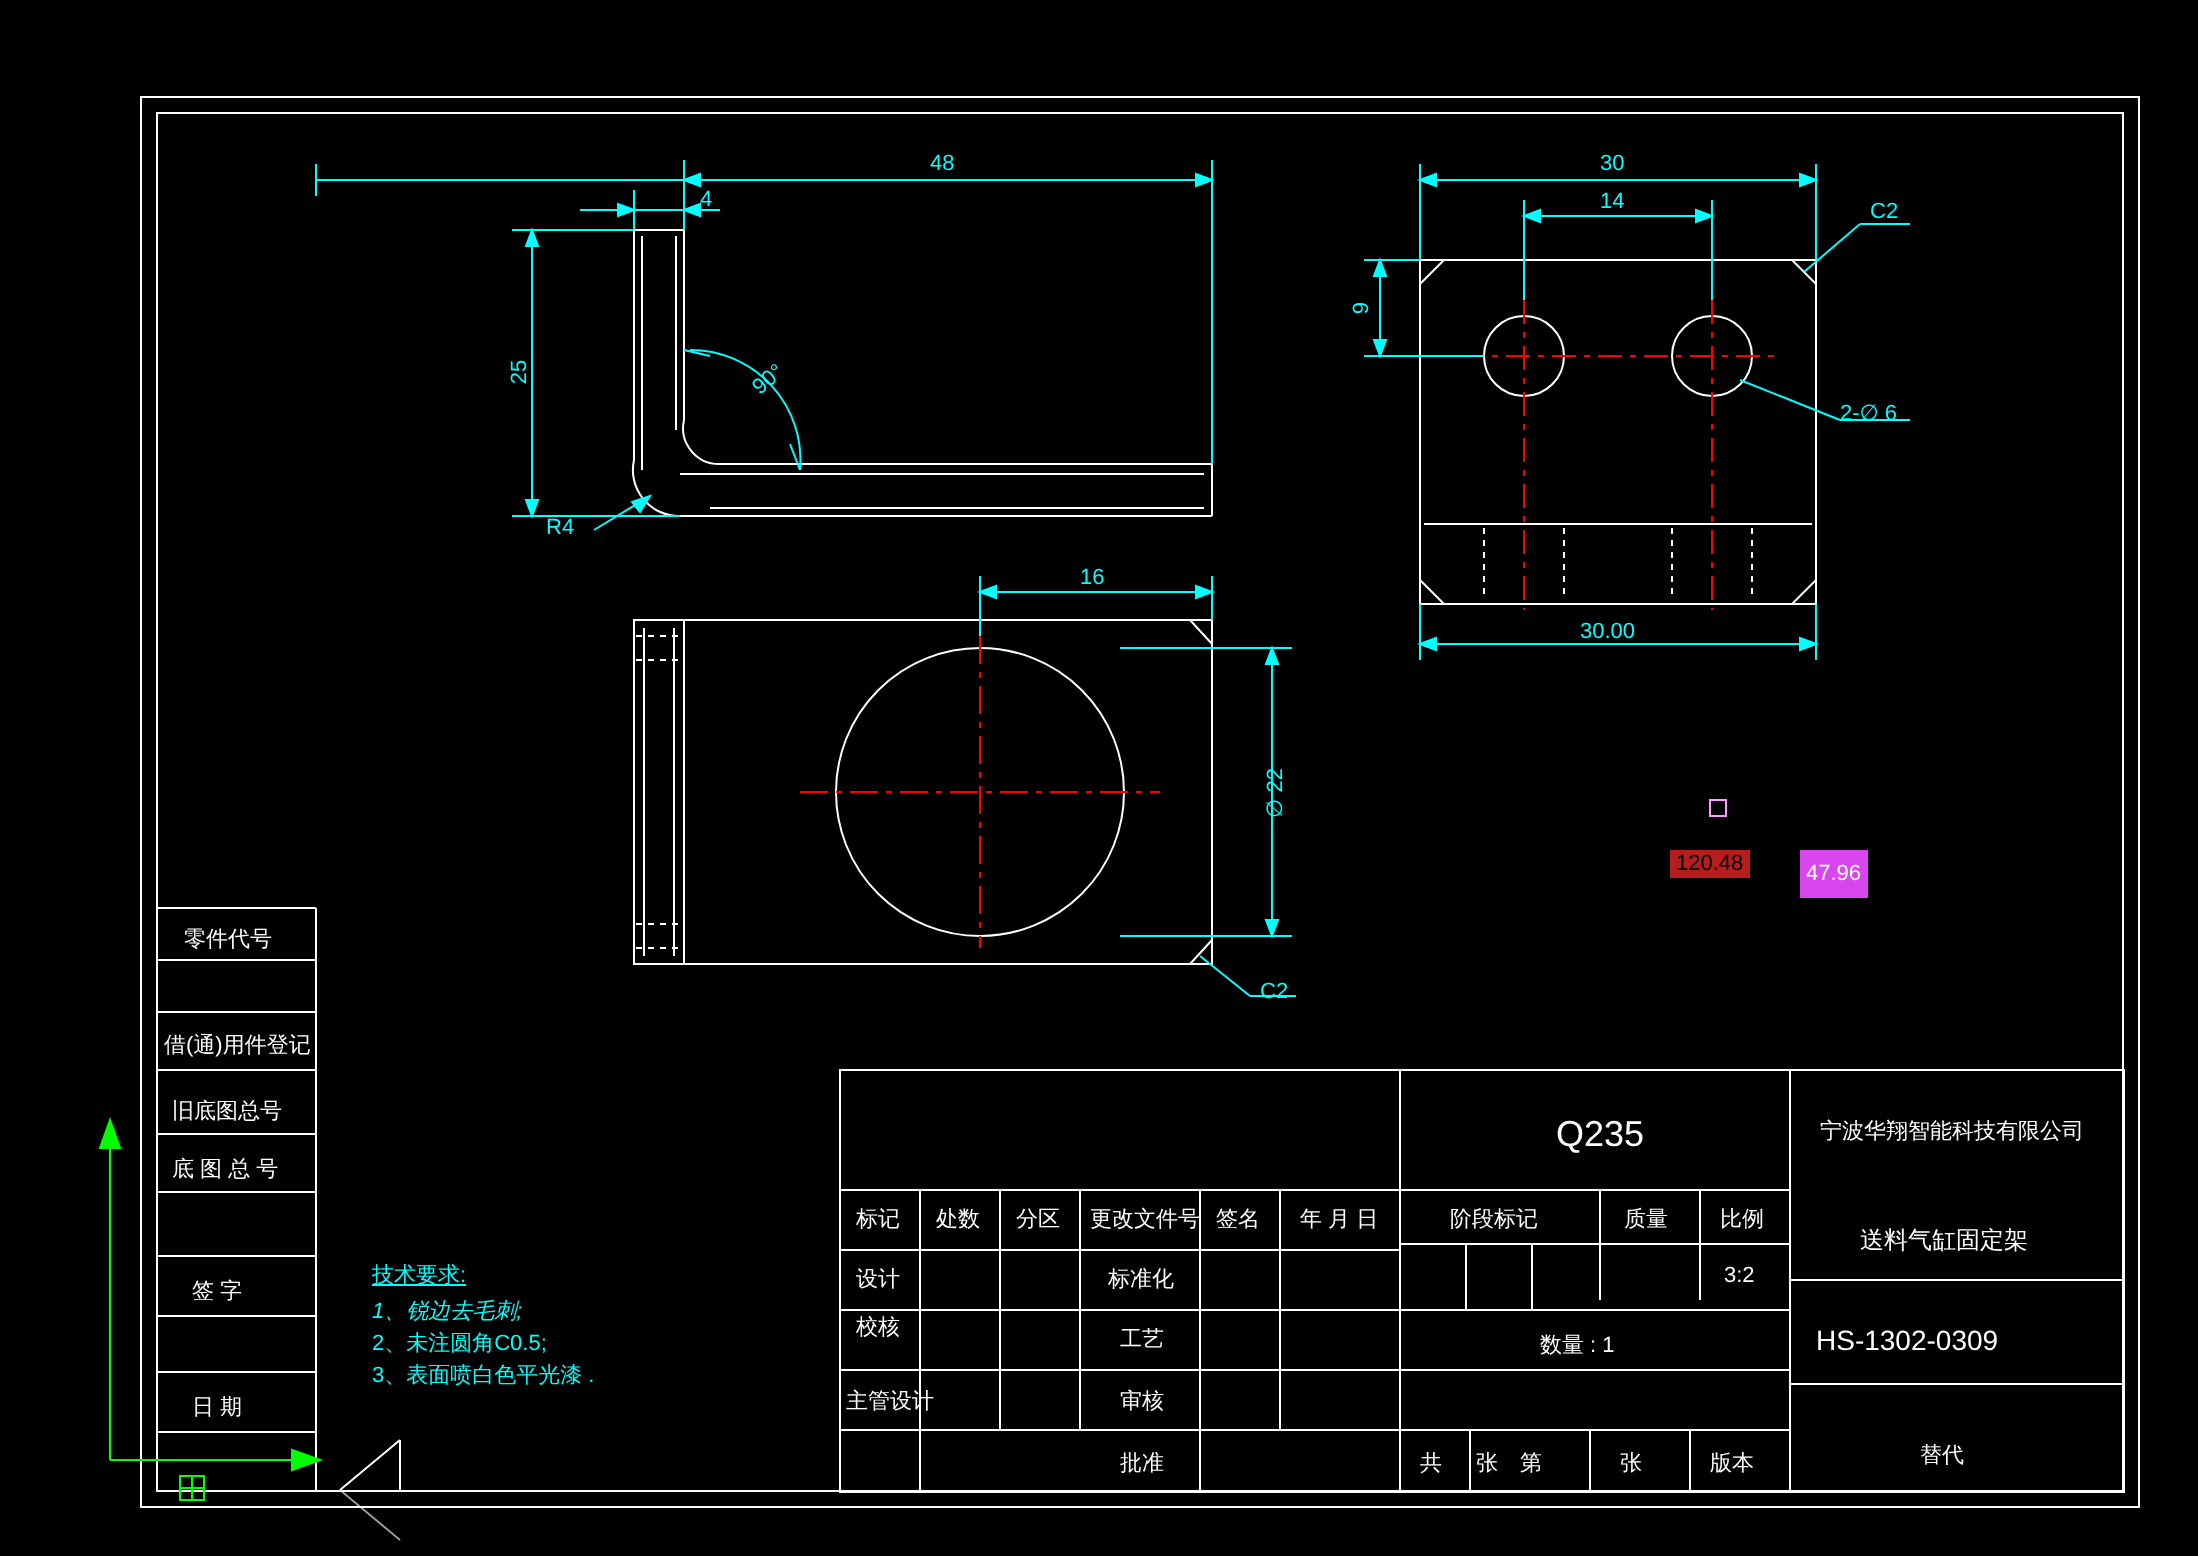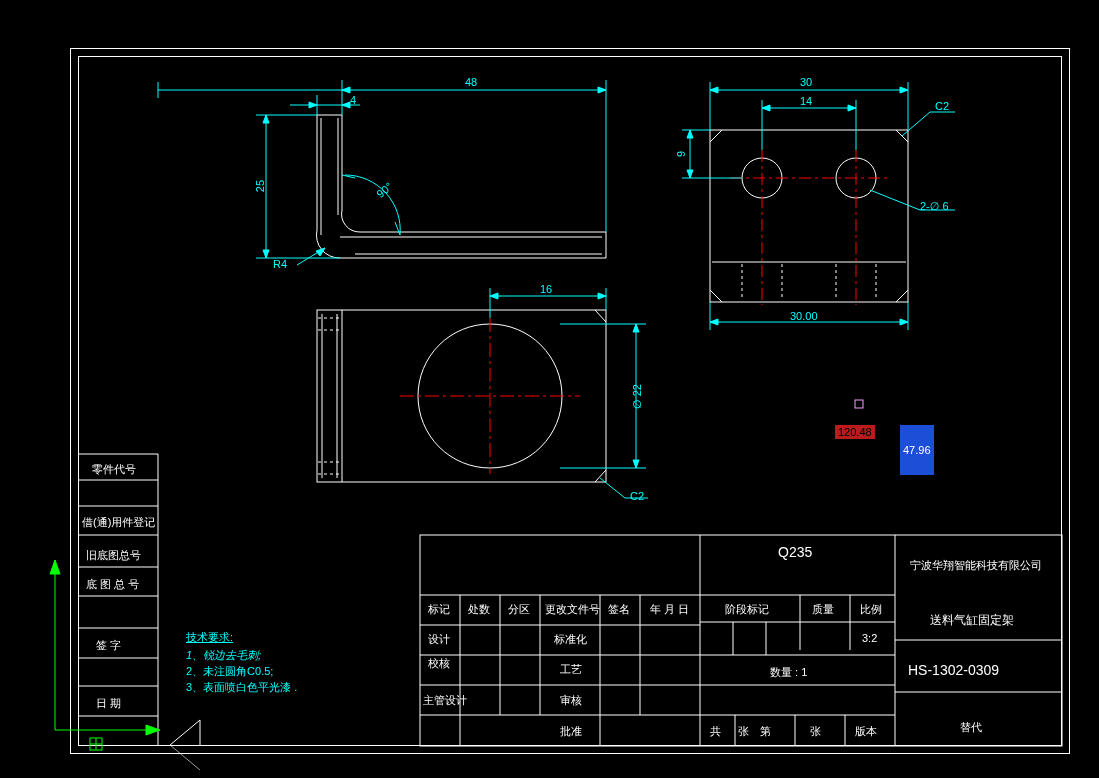--- a/index.html
+++ b/index.html
@@ -27,24 +27,24 @@
   svg { position: absolute; top: 0; left: 0; }
   .coord-box-green {
     position: absolute;
     background: #b91c1c;
     color: #000;
     font-size: 11px;
     padding: 1px 3px;
   }
   .coord-box-blue {
     position: absolute;
-    background: #1d4ed8;
+    background: #d946ef;
     color: #fff;
     font-size: 11px;
-    padding: 19px 3px;
+    padding: 6px 3px;
   }
 </style>
 </head>
 <body>
 
 <div class="frame" style="left:70px; top:48px; width:1000px; height:706px;"></div>
 <div class="frame" style="left:78px; top:56px; width:984px; height:690px;"></div>
 
 <svg width="1099" height="778">
 
@@ -285,21 +285,21 @@
 <div class="text" style="left:86px; top:548px;">旧底图总号</div>
 <div class="text" style="left:86px; top:577px;">底 图 总 号</div>
 <div class="text" style="left:96px; top:638px;">签    字</div>
 <div class="text" style="left:96px; top:696px;">日    期</div>
 
 <div class="text cyan" style="left:186px; top:630px;text-decoration:underline;">技术要求:</div>
 <div class="text cyan" style="left:186px; top:648px;font-style:italic;">1、锐边去毛刺;</div>
 <div class="text cyan" style="left:186px; top:664px;">2、未注圆角C0.5;</div>
 <div class="text cyan" style="left:186px; top:680px;">3、表面喷白色平光漆 .</div>
 
-<div class="text" style="left:778px; top:544px; font-size:14px;">Q235</div>
+<div class="text" style="left:778px; top:557px; font-size:18px;">Q235</div>
 <div class="text" style="left:910px; top:558px;">宁波华翔智能科技有限公司</div>
 
 <div class="text" style="left:428px; top:602px;">标记</div>
 <div class="text" style="left:468px; top:602px;">处数</div>
 <div class="text" style="left:508px; top:602px;">分区</div>
 <div class="text" style="left:545px; top:602px;">更改文件号</div>
 <div class="text" style="left:608px; top:602px;">签名</div>
 <div class="text" style="left:650px; top:602px;">年 月 日</div>
 <div class="text" style="left:725px; top:602px;">阶段标记</div>
 <div class="text" style="left:812px; top:602px;">质量</div>

